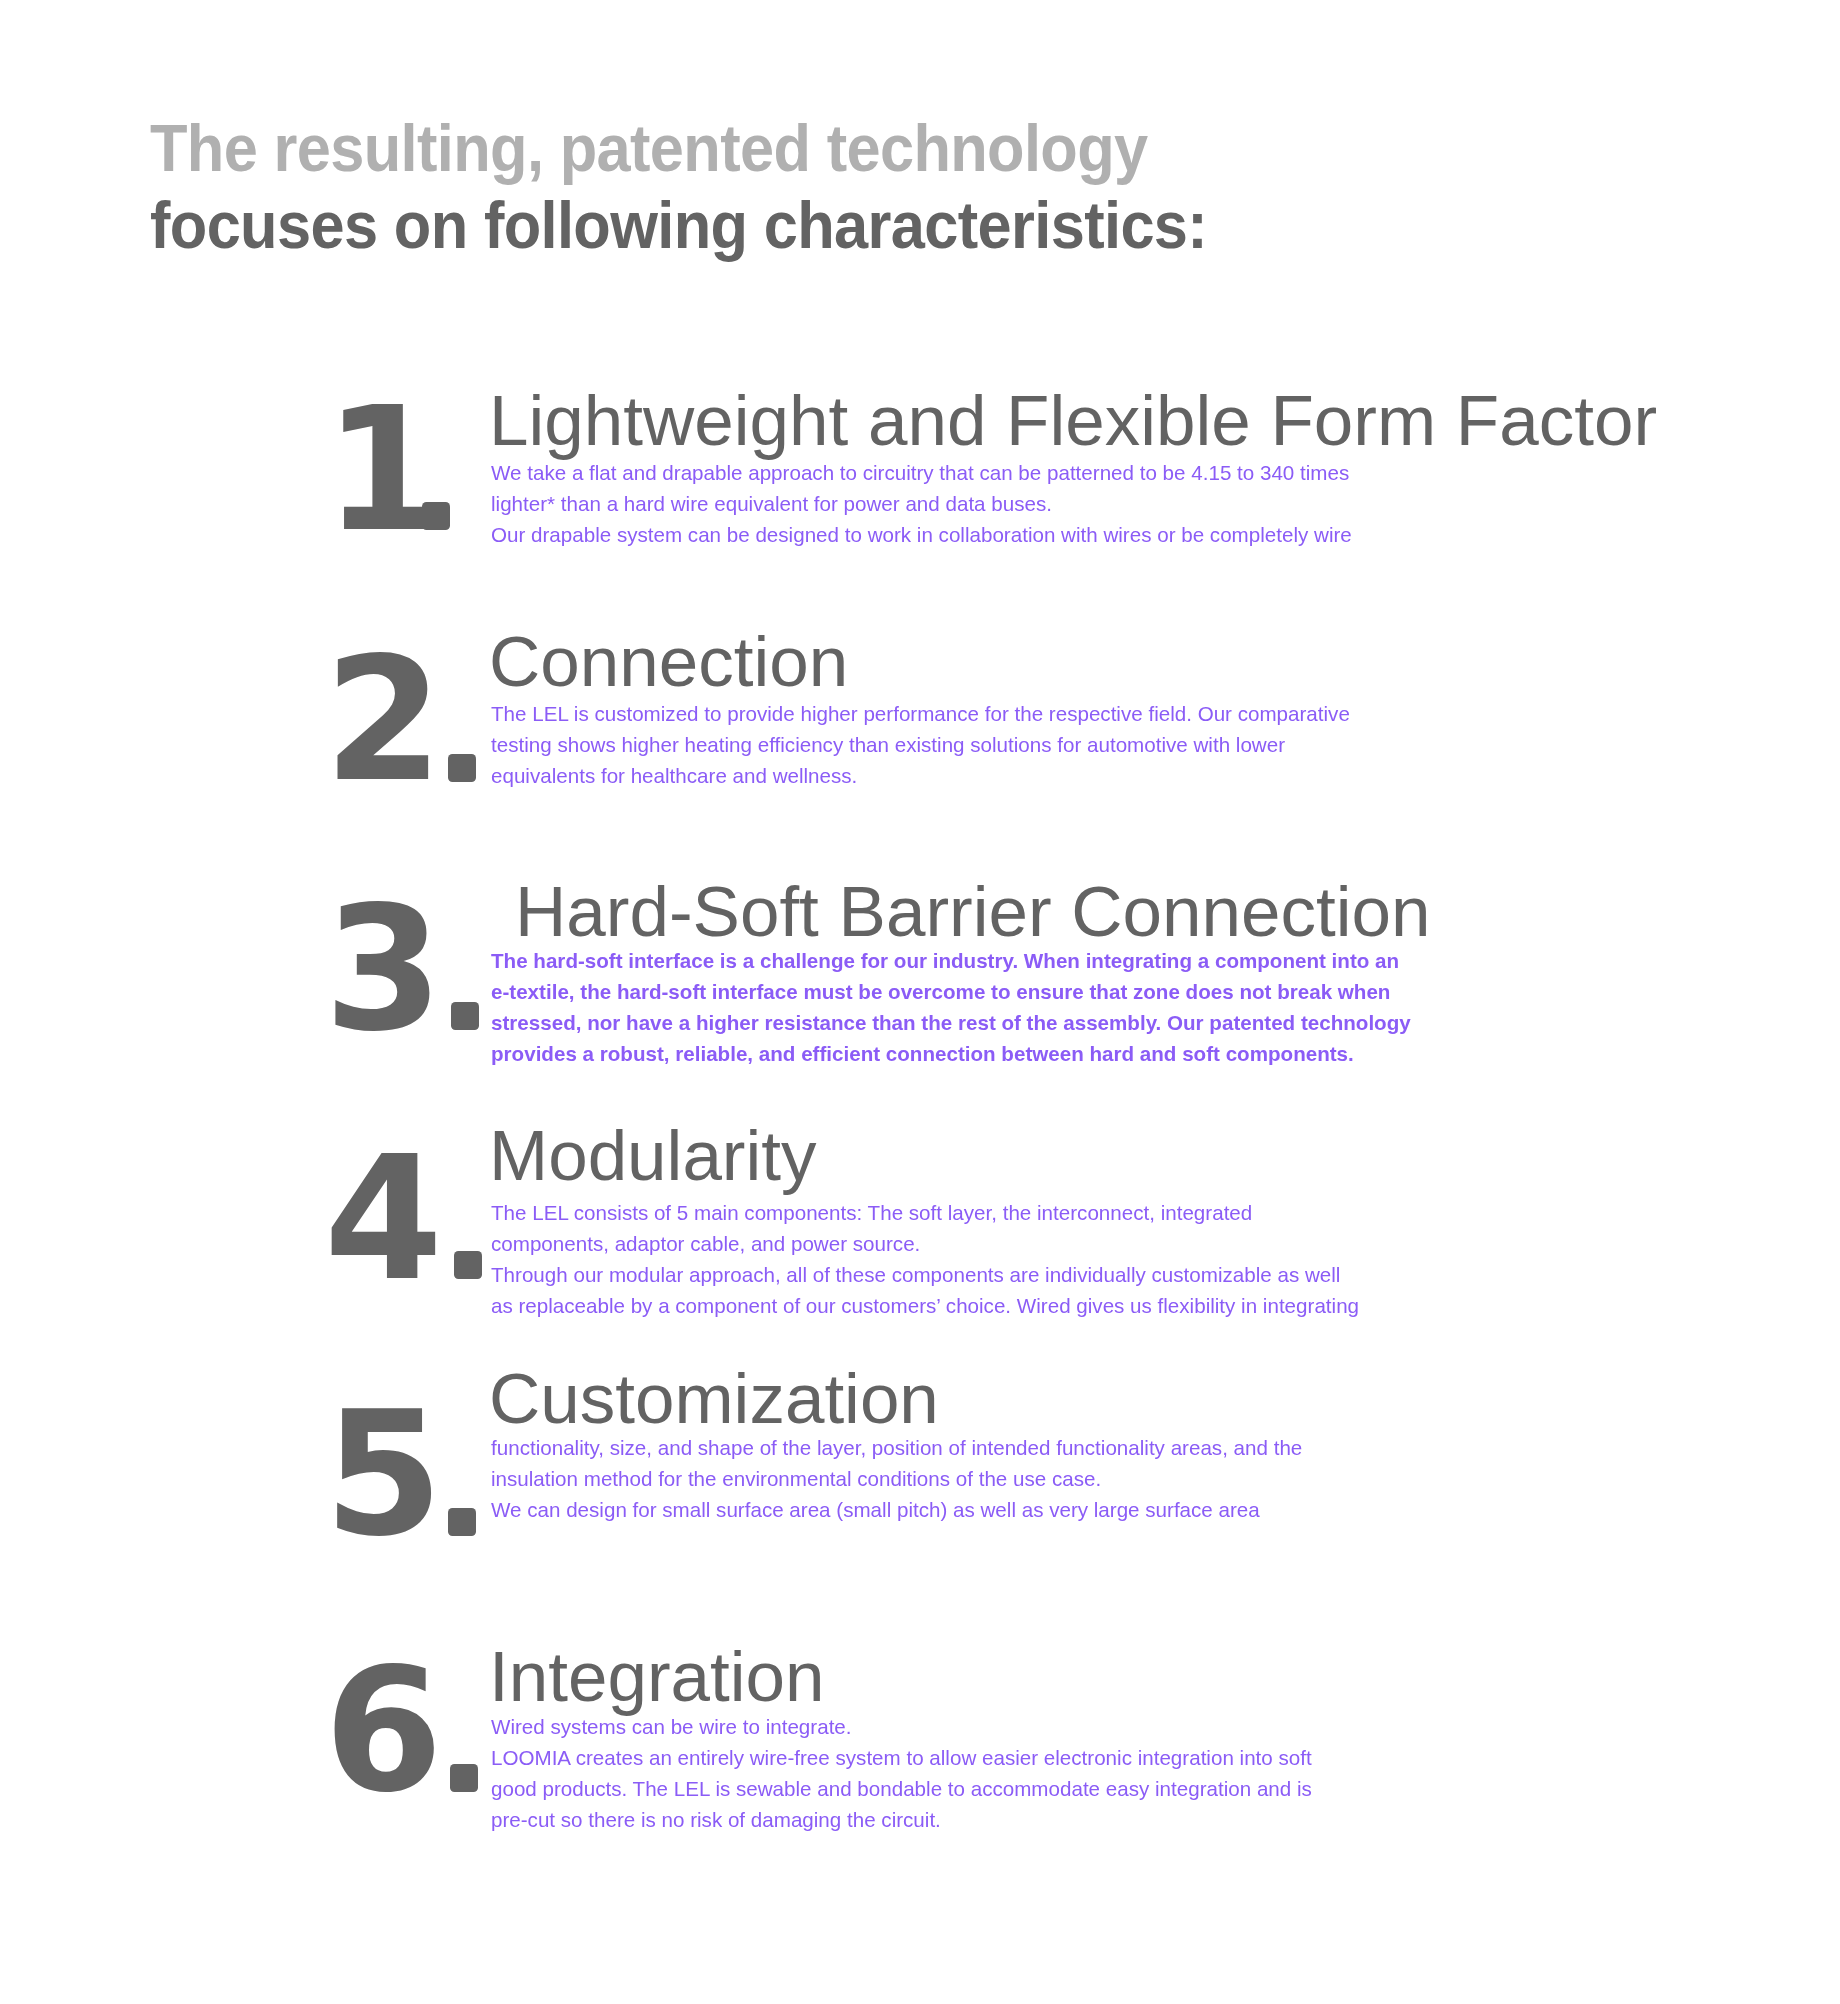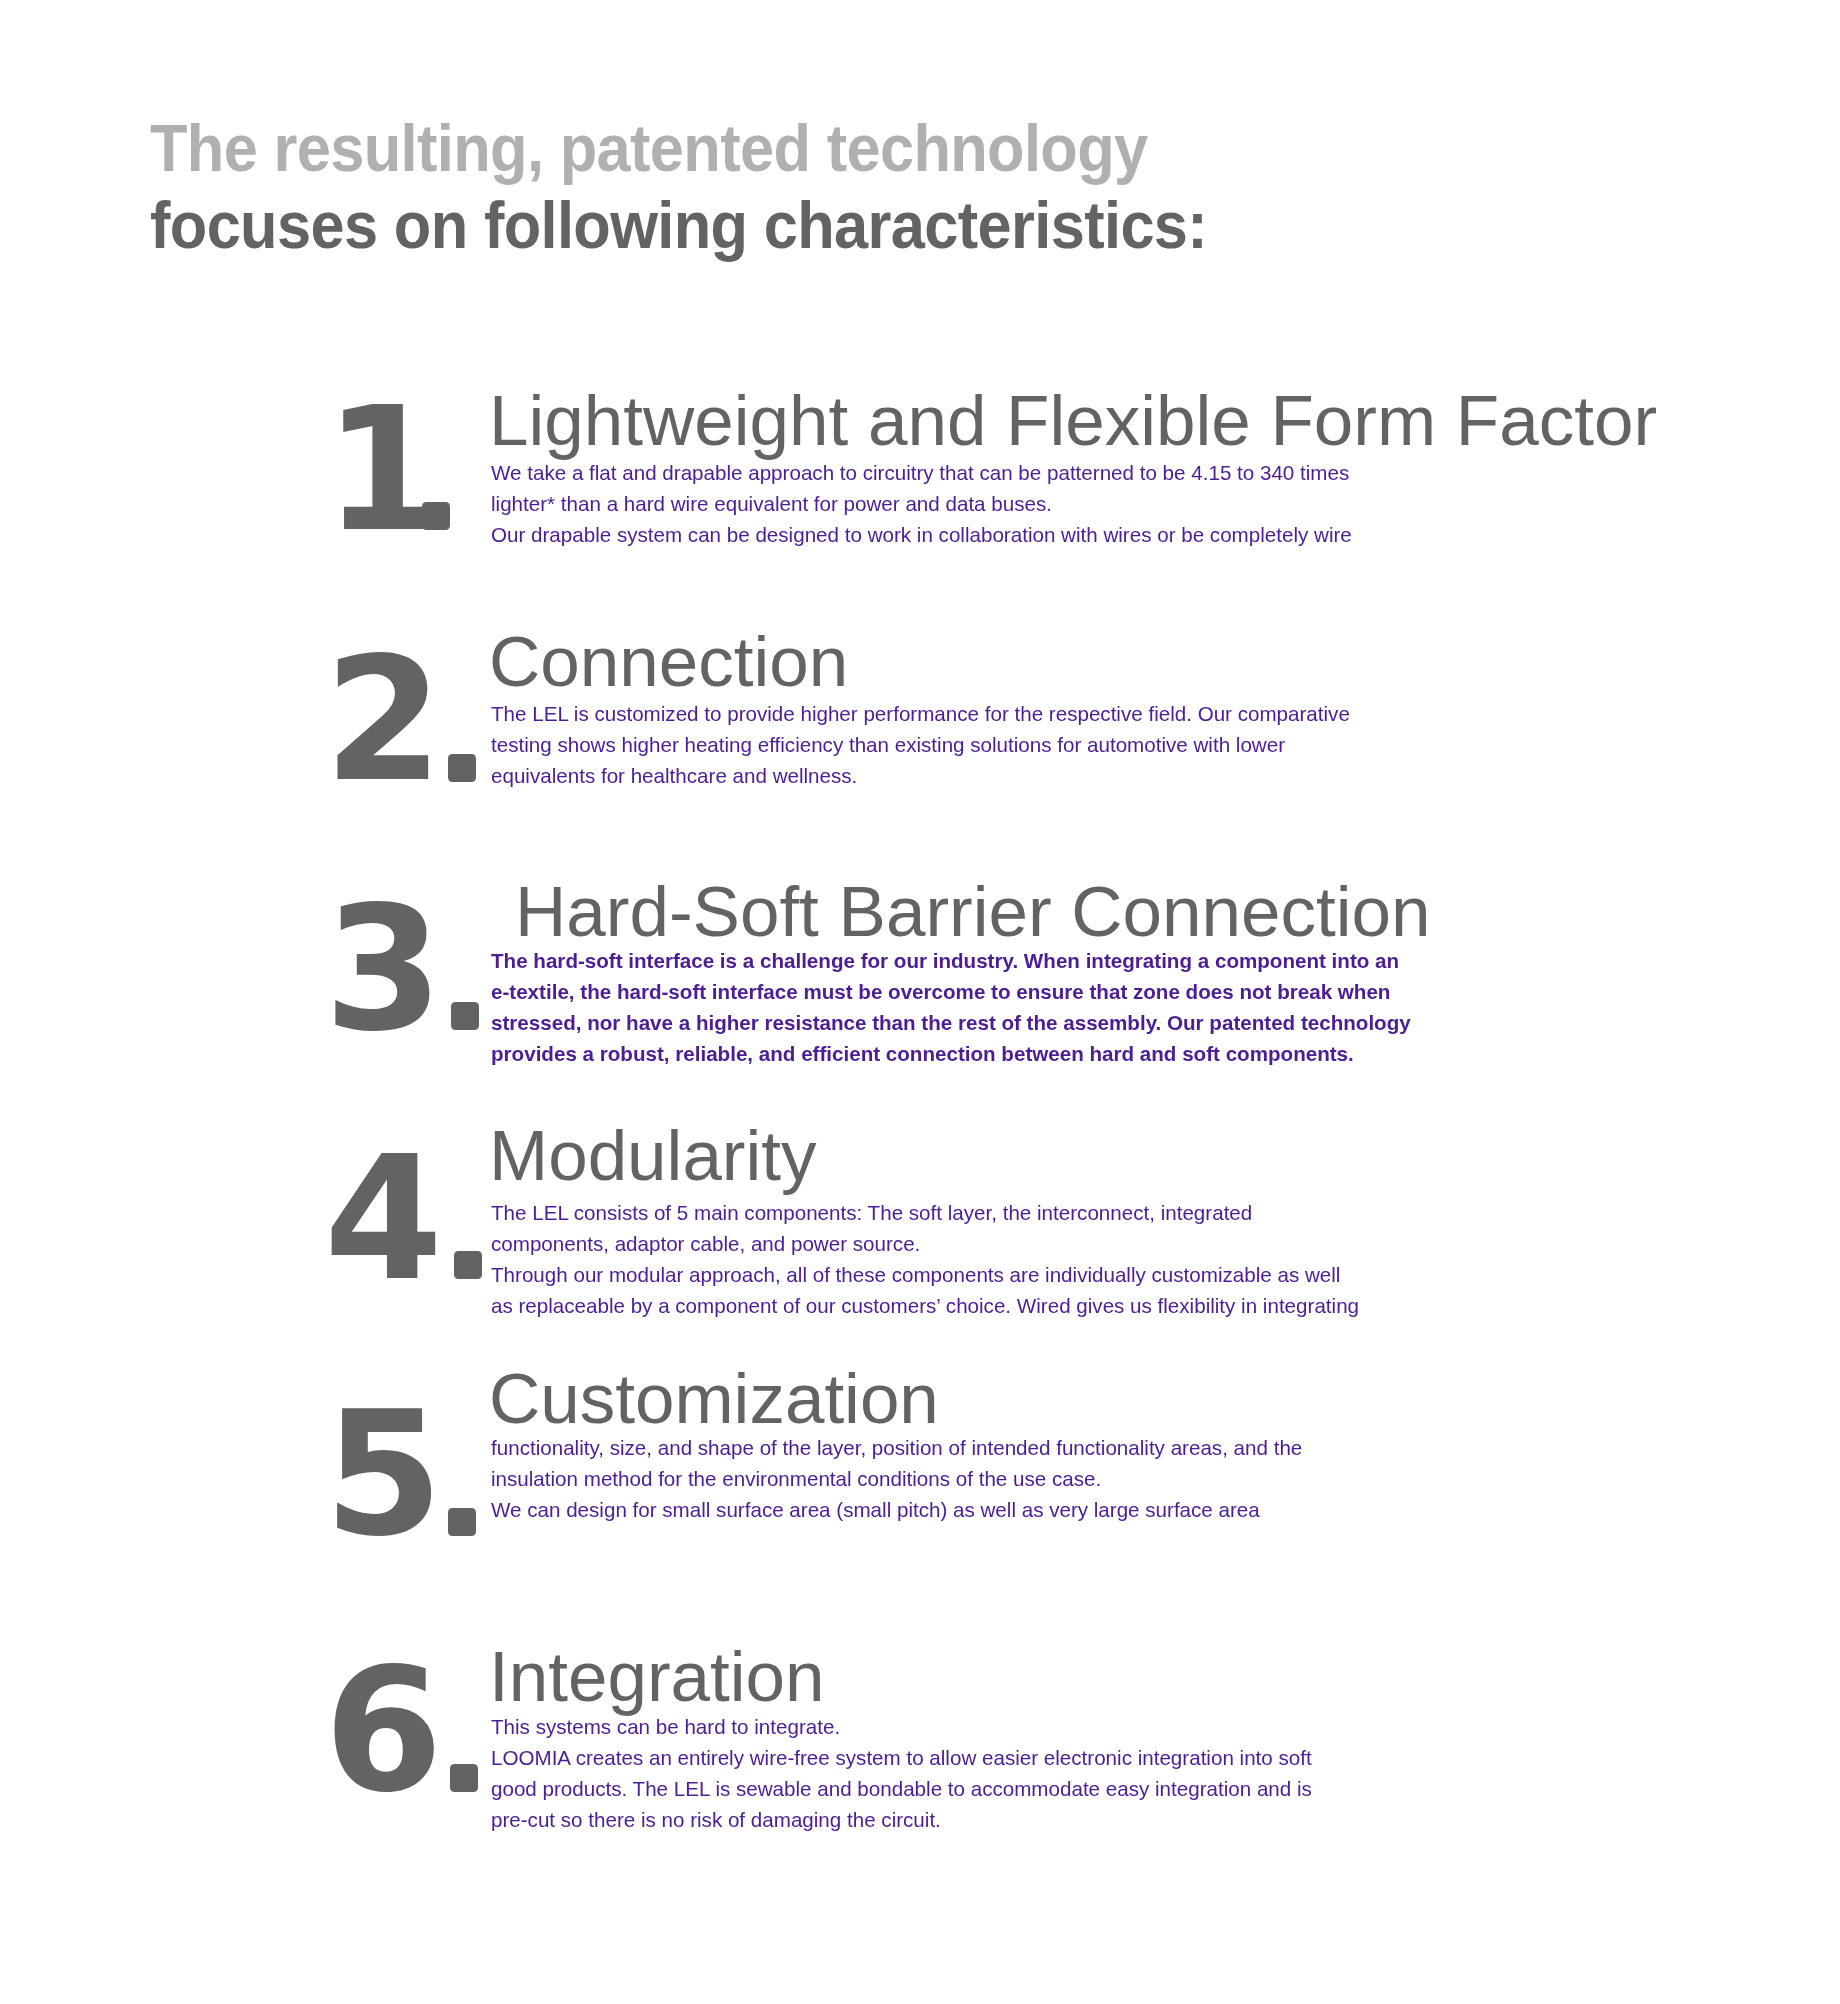--- a/index.html
+++ b/index.html
@@ -73,21 +73,21 @@
     white-space: nowrap;
   }
   .feature-body {
     position: absolute;
     left: 491px;
     margin: 0;
     font-family: "Liberation Sans", sans-serif;
     font-weight: 400;
     font-size: 20.6px;
     line-height: 31px;
-    color: #4c1d95;
+    color: #8b5cf6;
     white-space: nowrap;
   }
   .feature-body .body-line { display: block; }
 </style>
 </head>
 <body>
 
 <h1 class="page-title">
   <span class="line line-1">The resulting, patented technology</span>
   <span class="line line-2">focuses on following characteristics:</span>
@@ -160,19 +160,19 @@
   </p>
 </section>
 
 <section class="feature">
   <div class="feature-number" style="top:1668px;">
     <span class="digit">6</span>
   </div>
   <div class="feature-dot" style="left:450px; top:1764px;"></div>
   <h2 class="feature-heading" style="top:1647px;">Integration</h2>
   <p class="feature-body" style="top:1711px;">
-    <span class="body-line">This systems can be hard to integrate.</span>
+    <span class="body-line">Wired systems can be wire to integrate.</span>
     <span class="body-line">LOOMIA creates an entirely wire-free system to allow easier electronic integration into soft</span>
     <span class="body-line">good products. The LEL is sewable and bondable to accommodate easy integration and is</span>
     <span class="body-line">pre-cut so there is no risk of damaging the circuit.</span>
   </p>
 </section>
 
 
 </body></html>

